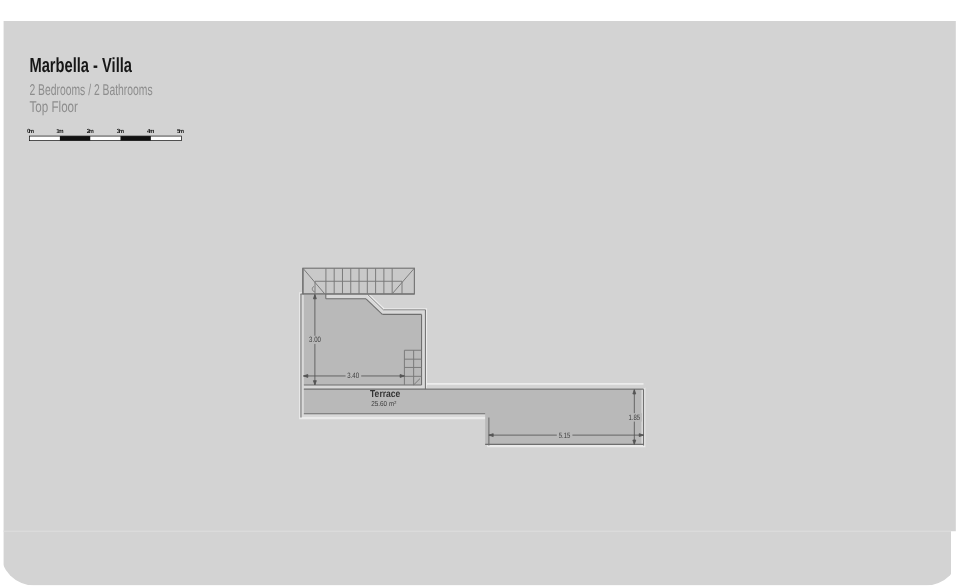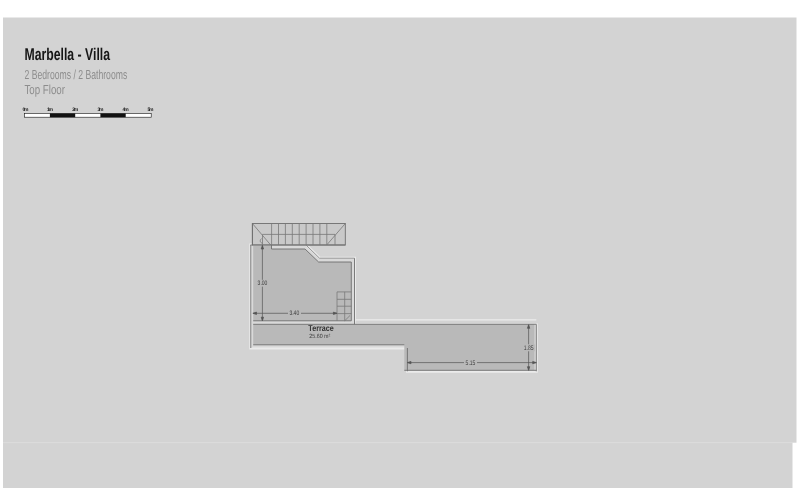--- a/index.html
+++ b/index.html
@@ -1,17 +1,17 @@
 <!DOCTYPE html>
 <html><head>
 <meta charset="utf-8">
 <style>
 html,body{margin:0;padding:0;background:#ffffff;}
 #page{position:relative;width:800px;height:488px;background:#ffffff;overflow:hidden;
-font-family:"Liberation Sans", sans-serif;filter:blur(0.45px);}
+font-family:"Liberation Sans", sans-serif;filter:blur(0.45px);border-radius:29px;}
 svg{position:absolute;left:0;top:0;text-rendering:geometricPrecision;}
 </style>
 </head>
 <body>
 <div id="page">
 <svg width="800" height="488" viewBox="0 0 800 488">
 
   <rect x="3" y="17.5" width="793.5" height="425.2" fill="#d3d3d3"></rect>
   <rect x="3" y="442.7" width="789.5" height="45.3" fill="#d3d3d3"></rect>
   <rect x="3" y="442.2" width="789.5" height="1" fill="#dbdbdb"></rect>

